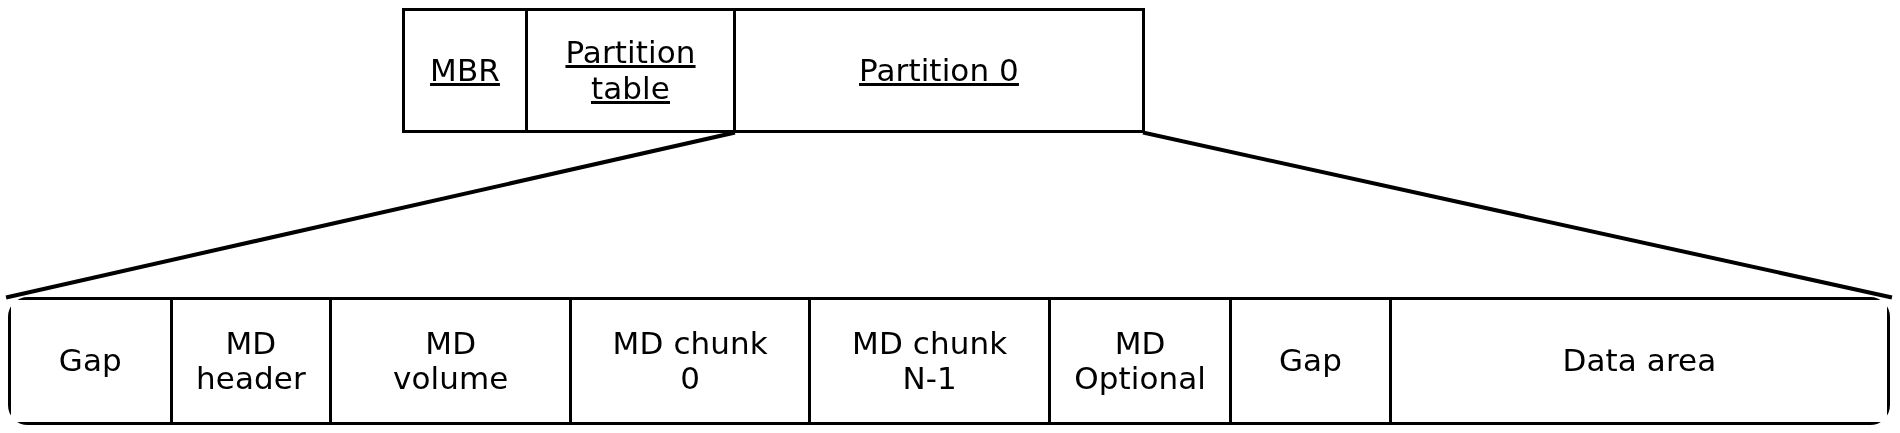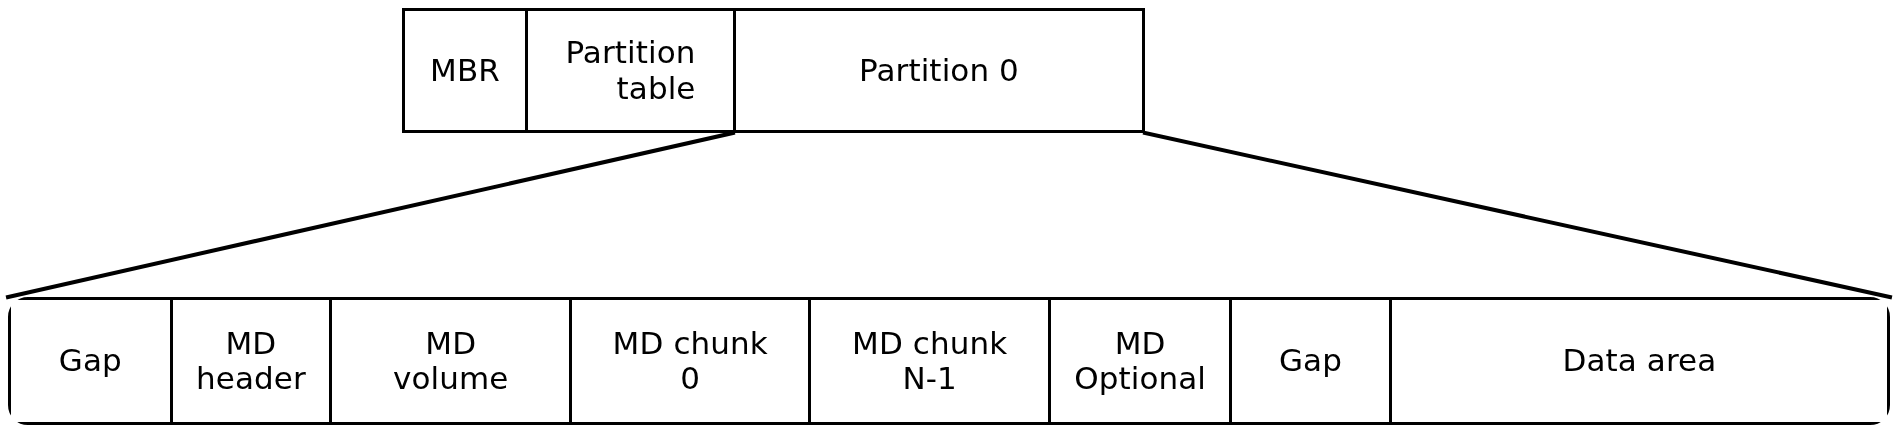--- a/index.html
+++ b/index.html
@@ -32,20 +32,21 @@
     display: flex;
     box-sizing: border-box;
     border: 3px solid #000000;
     background: #ffffff;
   }
   #top-row {
     left: 402px;
     top: 8px;
     width: 743px;
     height: 125px;
+    text-decoration: underline;
   }
   #bottom-row {
     left: 8px;
     top: 297px;
     width: 1882px;
     height: 128px;
     border-radius: 20px;
   }
   .cell {
     box-sizing: border-box;
@@ -63,21 +64,21 @@
   .cell-label {
     display: block;
     font-size: 31px;
     line-height: 1.13;
     letter-spacing: 0.1px;
     white-space: pre-line;
     color: #000000;
   }
   
   #cell-mbr            { width: 123px; }
-  #cell-partition-table{ width: 208px; text-align: right; }
+  #cell-partition-table{ width: 208px; }
   #cell-partition-0    { width: 406px; }
   
   #cell-gap-left       { width: 167px; }
   #cell-md-header      { width: 165px; }
   #cell-md-volume      { width: 248px; }
   #cell-md-chunk-0     { width: 247px; }
   #cell-md-chunk-n1    { width: 248px; }
   #cell-md-optional    { width: 187px; }
   #cell-gap-right      { width: 165px; }
   #cell-data-area      { width: 512px; }

